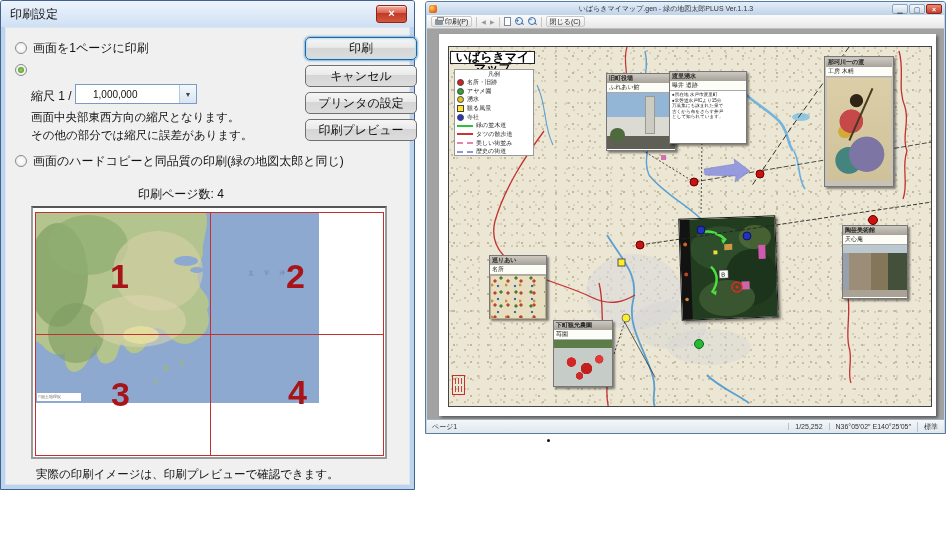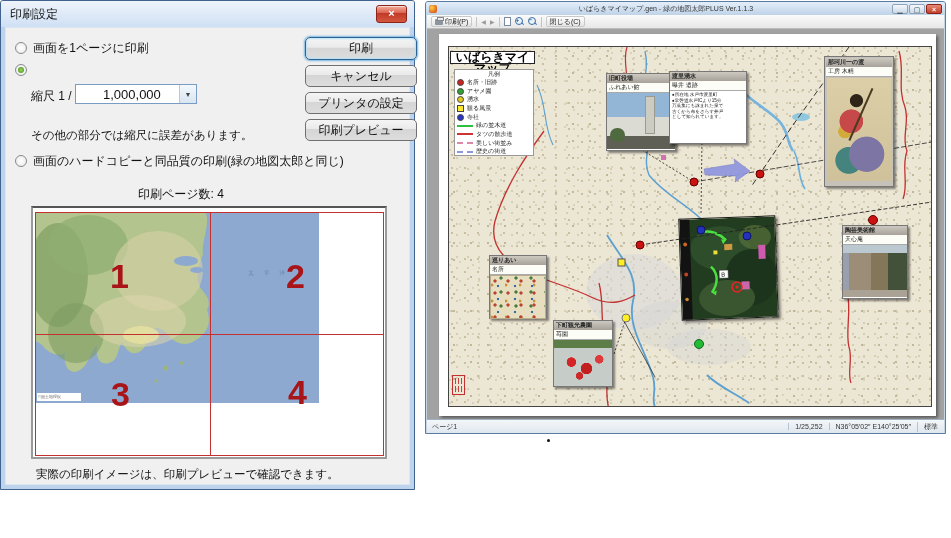--- a/index.html
+++ b/index.html
@@ -31,21 +31,21 @@
 
   .win-btn { position:absolute; left:299px; width:112px; height:22px;
              border:1px solid #707070; border-radius:5px; font-size:12px; color:#111;
              background:linear-gradient(#f5f5f5,#eaeaea 45%,#d5d5d5 46%,#dddddd);
              text-align:center; cursor:pointer; }
   .win-btn.default { border:1px solid #2a6496; box-shadow:0 0 2px 1px #7ab3dd, inset 0 0 2px 1px #b8e0f5; height:23px; }
 
   .scale-label { position:absolute; left:25px; top:60px; }
   .combo { position:absolute; left:69px; top:56px; width:122px; height:20px;
            background:#fff; border:1px solid #7a9cc4; display:flex; align-items:center; cursor:pointer; }
-  .combo .val { flex:1; padding-left:17px; font-size:13px;margin-left:10px; }
+  .combo .val { flex:1; padding-left:17px; font-size:10px; }
   .combo .arr { width:17px; height:100%; border-left:1px solid #b9c9dd;
                 background:linear-gradient(#f4f8fc,#d9e5f1); color:#444; font-size:7px;
                 display:flex; align-items:center; justify-content:center; }
   .note { position:absolute; left:25px; font-size:11.5px; color:#111; }
 
   .pages-label { position:absolute; left:0; top:158px; width:350px; text-align:center; }
 
   .pframe { position:absolute; left:25px; top:178px; width:356px; height:253px;
             background:#fff; border:2px solid #9a9a9a; border-top-color:#555; }
   .pgrid { position:absolute; left:2px; top:4px; width:349px; height:244px;
@@ -217,20 +217,21 @@
       <div class="radio-row" style="left:9px; top:36px;">
         <span class="rb sel"></span>
       </div>
 
       <span class="scale-label">縮尺 1 /</span>
       <div class="combo">
         <span class="val">1,000,000</span>
         <span class="arr">▼</span>
       </div>
 
+      <div class="note" style="top:82px;">画面中央部東西方向の縮尺となります。</div>
       <div class="note" style="top:100px;">その他の部分では縮尺に誤差があります。</div>
 
       <div class="radio-row" style="left:9px; top:126px;">
         <span class="rb"></span>
         <span class="rlbl">画面のハードコピーと同品質の印刷(緑の地図太郎と同じ)</span>
       </div>
 
       <div class="pages-label">印刷ページ数: 4</div>
 
       <div class="pframe">

